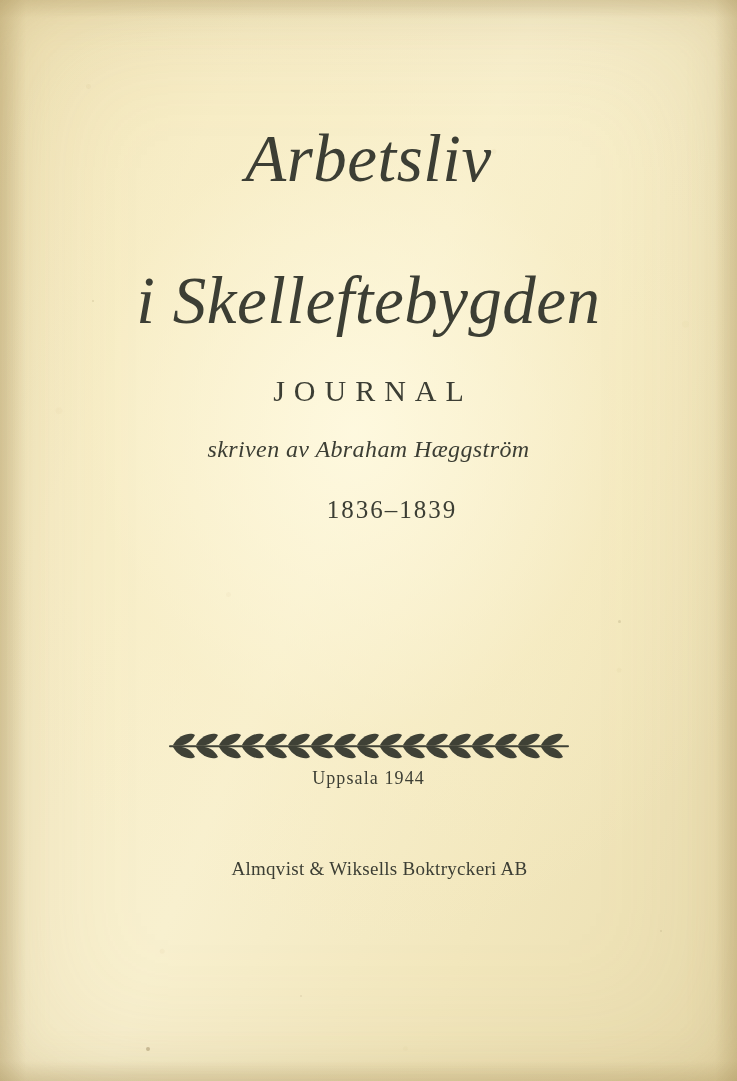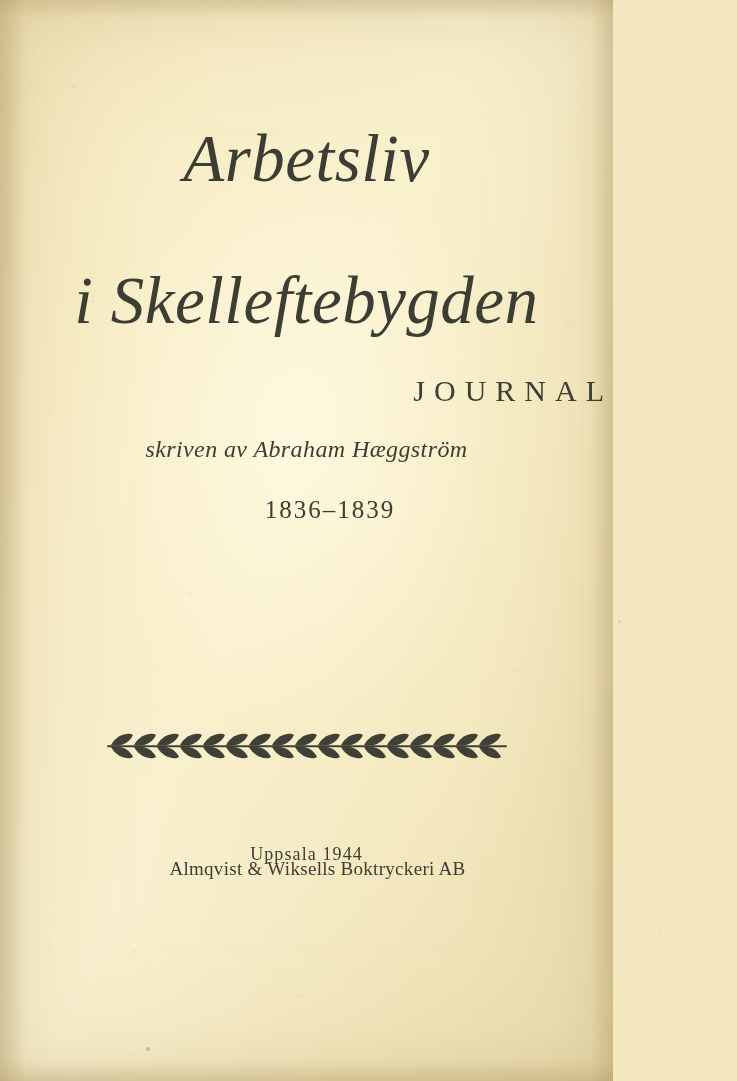--- a/index.html
+++ b/index.html
@@ -10,21 +10,21 @@
     width: 737px;
     height: 1081px;
     overflow: hidden;
     background: #f3e8bf;
     font-family: "Liberation Serif", serif;
   }
 
   
   .page {
     position: relative;
-    width: 613px;
+    width: 737px;
     height: 1081px;
     box-sizing: border-box;
     background:
       radial-gradient(ellipse 78% 62% at 48% 40%, rgba(255,250,225,0.85) 0%, rgba(250,240,200,0.35) 45%, rgba(233,214,160,0.0) 78%),
       linear-gradient(112deg, #f0e3b6 0%, #f6ecc6 22%, #f8f0cf 46%, #f2e7bd 72%, #e9dcae 100%);
     text-decoration: underline;
   }
   
   .grain {
     position: absolute;
@@ -111,21 +111,20 @@
   }
   .journal {
     position: absolute;
     left: 0; right: 0;
     top: 374px;
     font-size: 30px;
     letter-spacing: 9px;
     color: #3c3e34;
     font-weight: 400;
     text-indent: 9px;
-    text-align: right;
   }
   .byline {
     position: absolute;
     left: 0; right: 0;
     top: 436px;
     font-size: 24px;
     font-style: italic;
     color: #3c3e34;
     letter-spacing: 0.4px;
   }
@@ -146,21 +145,21 @@
     top: 726px;
     display: flex;
     justify-content: center;
     align-items: center;
   }
   .ornament svg { display: block; }
 
   .imprint-city {
     position: absolute;
     left: 0; right: 0;
-    top: 844px;
+    top: 768px;
     font-size: 18px;
     letter-spacing: 1.1px;
     color: #3c3e34;
   }
   .imprint-printer {
     position: absolute;
     left: 0; right: 0;
     top: 858px;
     font-size: 19px;
     letter-spacing: 0.3px;

